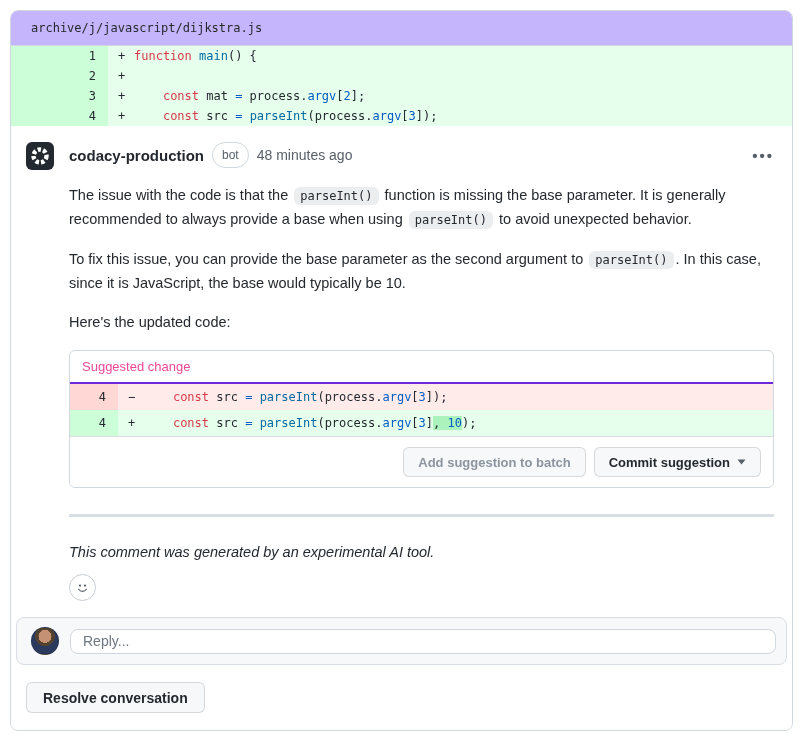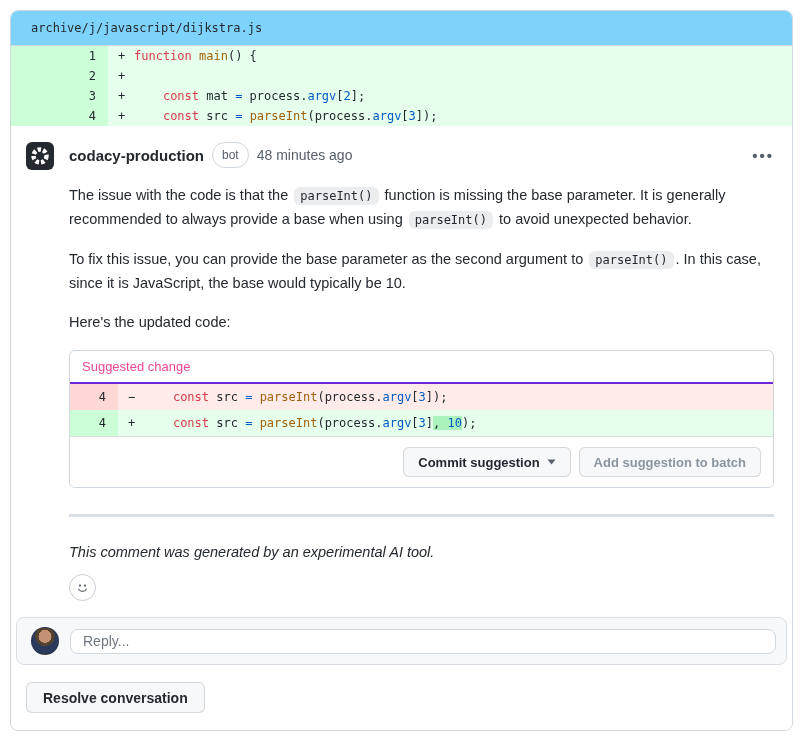--- a/index.html
+++ b/index.html
@@ -13,40 +13,40 @@
   .container {
     width: 783px;
     margin: 10px;
     border: 1px solid #d0d7de;
     border-radius: 8px;
     background: #fff;
     overflow: hidden;
   }
   
   .file-header {
-    background: #7dd3fc;
+    background: #c4b5fd;
     border-bottom: 1px solid #d0d7de;
     padding: 10px 20px;
     font-family: "DejaVu Sans Mono", monospace;
     font-size: 12px;
     color: #24292f;
   }
   
   .drow {
     display: flex;
     font-family: "DejaVu Sans Mono", monospace;
     font-size: 12px;
     white-space: pre;
     align-items: stretch;
   }
   .dnum { flex: none; text-align: right; color: #24292f; }
   .dsign { flex: none; width: 16px; margin-left: 10px; }
   .dcode { flex: 1; }
   .k { color: #d73a49; }
-  .e { color: #a16207; }
+  .e { color: #0369a1; }
   .c { color: #005cc5; }
   .hl { background: #abf2bc; }
   
   .top-diff .drow { background: #e6ffec; line-height: 20px; }
   .top-diff .dnum { width: 97px; padding-right: 12px; background: #ccffd8; }
   
   .comment { display: flex; gap: 15px; padding: 16px 18px 16px 15px; justify-content: flex-end; }
   .avatar-codacy { width: 28px; height: 28px; flex: none; }
   .comment-main { flex: 1; min-width: 0; }
   .comment-header { display: flex; align-items: center; gap: 8px; }
@@ -178,28 +178,28 @@
           <p class="body-p"><span>Here's the updated code:</span></p>
         </div>
 
       <div class="sug-box">
         <div class="sug-head">Suggested change</div>
         <div class="sug-rows" id="sug-rows">
             <div class="drow del"><span class="dnum">4</span><span class="dsign">−</span><span class="dcode"><span>    </span><span class="k">const</span><span> src </span><span class="c">=</span><span> </span><span class="e">parseInt</span><span>(process.</span><span class="c">argv</span><span>[</span><span class="c">3</span><span>]);</span></span></div>
             <div class="drow add"><span class="dnum">4</span><span class="dsign">+</span><span class="dcode"><span>    </span><span class="k">const</span><span> src </span><span class="c">=</span><span> </span><span class="e">parseInt</span><span>(process.</span><span class="c">argv</span><span>[</span><span class="c">3</span><span>]</span><span class="hl">, </span><span class="hl c">10</span><span>);</span></span></div>
           </div>
         <div class="sug-actions">
+          <button class="btn btn-muted">
+            <span>Add suggestion to batch</span>
+          </button>
           <button class="btn">
             <span>Commit suggestion</span>
             <svg class="caret" width="9" height="6" viewBox="0 0 9 6">
                 <path d="M0.5 0.5 L8.5 0.5 L4.5 5.5 Z" fill="#57606a"></path>
               </svg>
-          </button>
-          <button class="btn btn-muted">
-            <span>Add suggestion to batch</span>
           </button>
         </div>
       </div>
 
       <hr class="divider">
 
       <div class="footnote">This comment was generated by an experimental AI tool.</div>
 
       <button class="reaction-btn">
         <svg width="17" height="17" viewBox="0 0 17 17">

